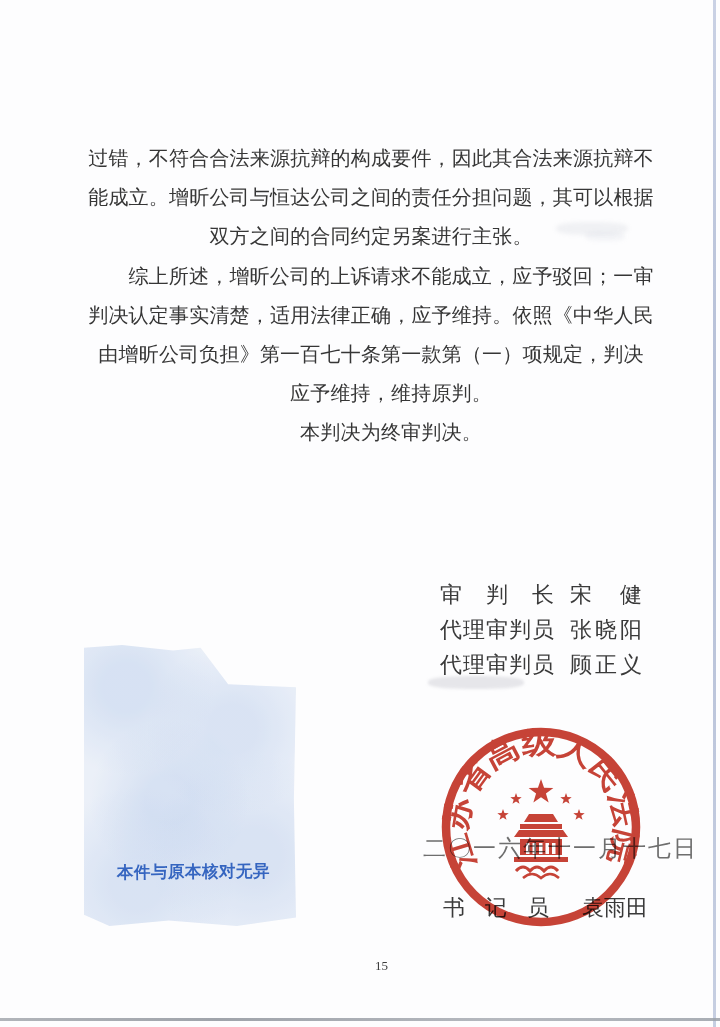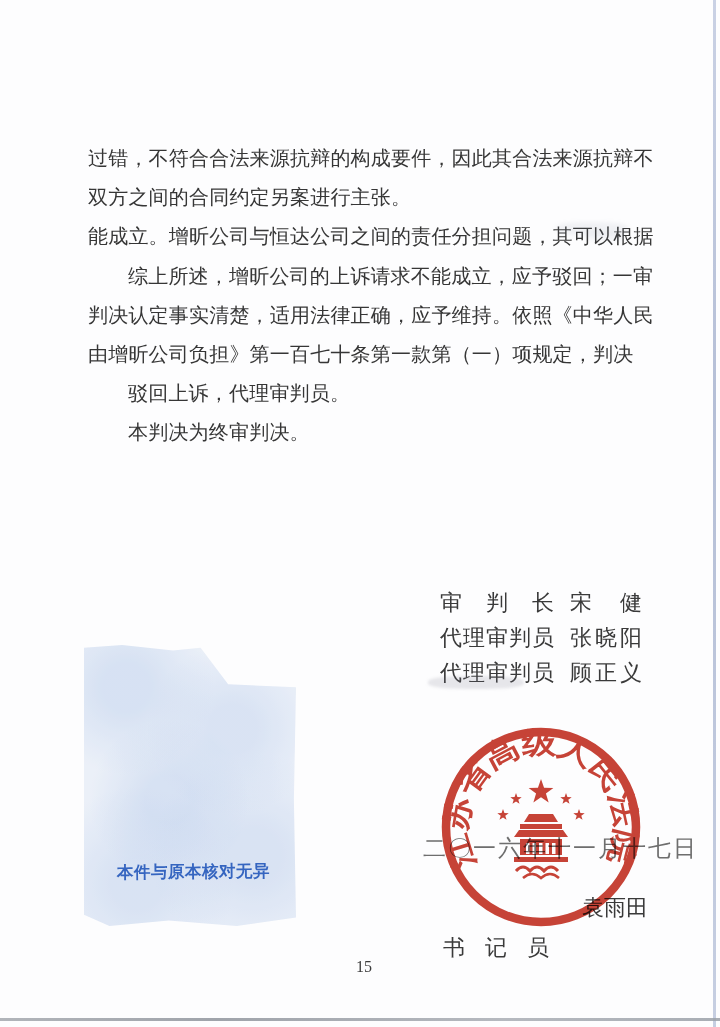--- a/index.html
+++ b/index.html
@@ -27,76 +27,76 @@
       #e7edf7;
     clip-path:polygon(0 1%,18% 0,42% 2%,55% 1%,68% 14%,100% 15%,99% 55%,100% 97%,72% 100%,40% 98%,12% 100%,0 96%);
     opacity:.8;
   }
   
   .body-text{
     position:absolute;left:88px;top:139px;width:566px;
     font-size:20px;line-height:39.2px;color:#363636;
     letter-spacing:.2px;
   }
-  .body-text .ln{white-space:nowrap;}
+  .body-text .ln{white-space:nowrap;text-align:center;}
   .body-text .indent{text-indent:2em;}
   
-  .signatures{position:absolute;left:440px;top:579px;width:202px;color:#3a3a3a;font-size:22px;margin-top:8px;}
+  .signatures{position:absolute;left:440px;top:579px;width:202px;color:#3a3a3a;font-size:22px;}
   .sig-row{display:flex;justify-content:space-between;height:35px;line-height:31px;}
   .sig-role{width:114px;text-align:justify;text-align-last:justify;}
   .sig-name{width:72px;text-align:justify;text-align-last:justify;}
   
   .date-line{
     position:absolute;left:423px;top:833px;width:290px;
     font-size:23px;letter-spacing:2px;color:#6e6e6e;white-space:nowrap;z-index:1;
   }
   
   .clerk-row{
     position:absolute;left:443px;top:893px;width:205px;
     display:flex;justify-content:space-between;
     font-size:22px;color:#3a3a3a;z-index:1;
   }
-  .clerk-role{width:106px;text-align:justify;text-align-last:justify;margin-top:40px;}
+  .clerk-role{width:106px;text-align:justify;text-align-last:justify;}
   .clerk-name{white-space:nowrap;}
   
   .seal{position:absolute;left:436px;top:722px;width:210px;height:210px;
     z-index:2;mix-blend-mode:multiply;opacity:.93;}
   
   .verify-stamp{
     position:absolute;left:117px;top:861px;width:170px;
     font-size:16.5px;font-weight:bold;color:#3565c0;
     letter-spacing:.5px;white-space:nowrap;z-index:2;
     transform:rotate(-.6deg);
     font-family:"Liberation Sans","DejaVu Sans",sans-serif;
   }
   .page-number{
     position:absolute;left:340px;top:958px;width:48px;
-    text-align:center;font-size:16px;color:#3c3c3c;
+    text-align:right;font-size:13px;color:#3c3c3c;
   }
   
   .smudge{position:absolute;border-radius:40%;pointer-events:none;}
   .smudge-a{left:556px;top:222px;width:72px;height:13px;background:rgba(125,135,155,.10);filter:blur(2px);}
   .smudge-b{left:428px;top:676px;width:96px;height:13px;background:rgba(110,115,130,.16);filter:blur(1.5px);}
   .smudge-c{left:585px;top:232px;width:40px;height:9px;background:rgba(130,140,160,.08);filter:blur(2px);}
 </style>
 </head>
 <body>
 
 <div class="page">
 
   <div class="blue-patch"></div>
 
   <div class="body-text">
     <div class="ln">过错，不符合合法来源抗辩的构成要件，因此其合法来源抗辩不</div>
+    <div class="ln">能成立。增昕公司与恒达公司之间的责任分担问题，其可以根据</div>
     <div class="ln">双方之间的合同约定另案进行主张。</div>
-    <div class="ln">能成立。增昕公司与恒达公司之间的责任分担问题，其可以根据</div>
     <div class="ln indent">综上所述，增昕公司的上诉请求不能成立，应予驳回；一审</div>
     <div class="ln">判决认定事实清楚，适用法律正确，应予维持。依照《中华人民</div>
     <div class="ln">由增昕公司负担》第一百七十条第一款第（一）项规定，判决</div>
-    <div class="ln indent">驳回上诉，代理审判员。</div>
+    <div class="ln indent">应予维持，维持原判。</div>
     <div class="ln indent">本判决为终审判决。</div>
   </div>
 
   <div class="signatures">
     <div class="sig-row">
       <span class="sig-role">审判长</span>
       <span class="sig-name">宋健</span>
     </div>
     <div class="sig-row">
       <span class="sig-role">代理审判员</span>

